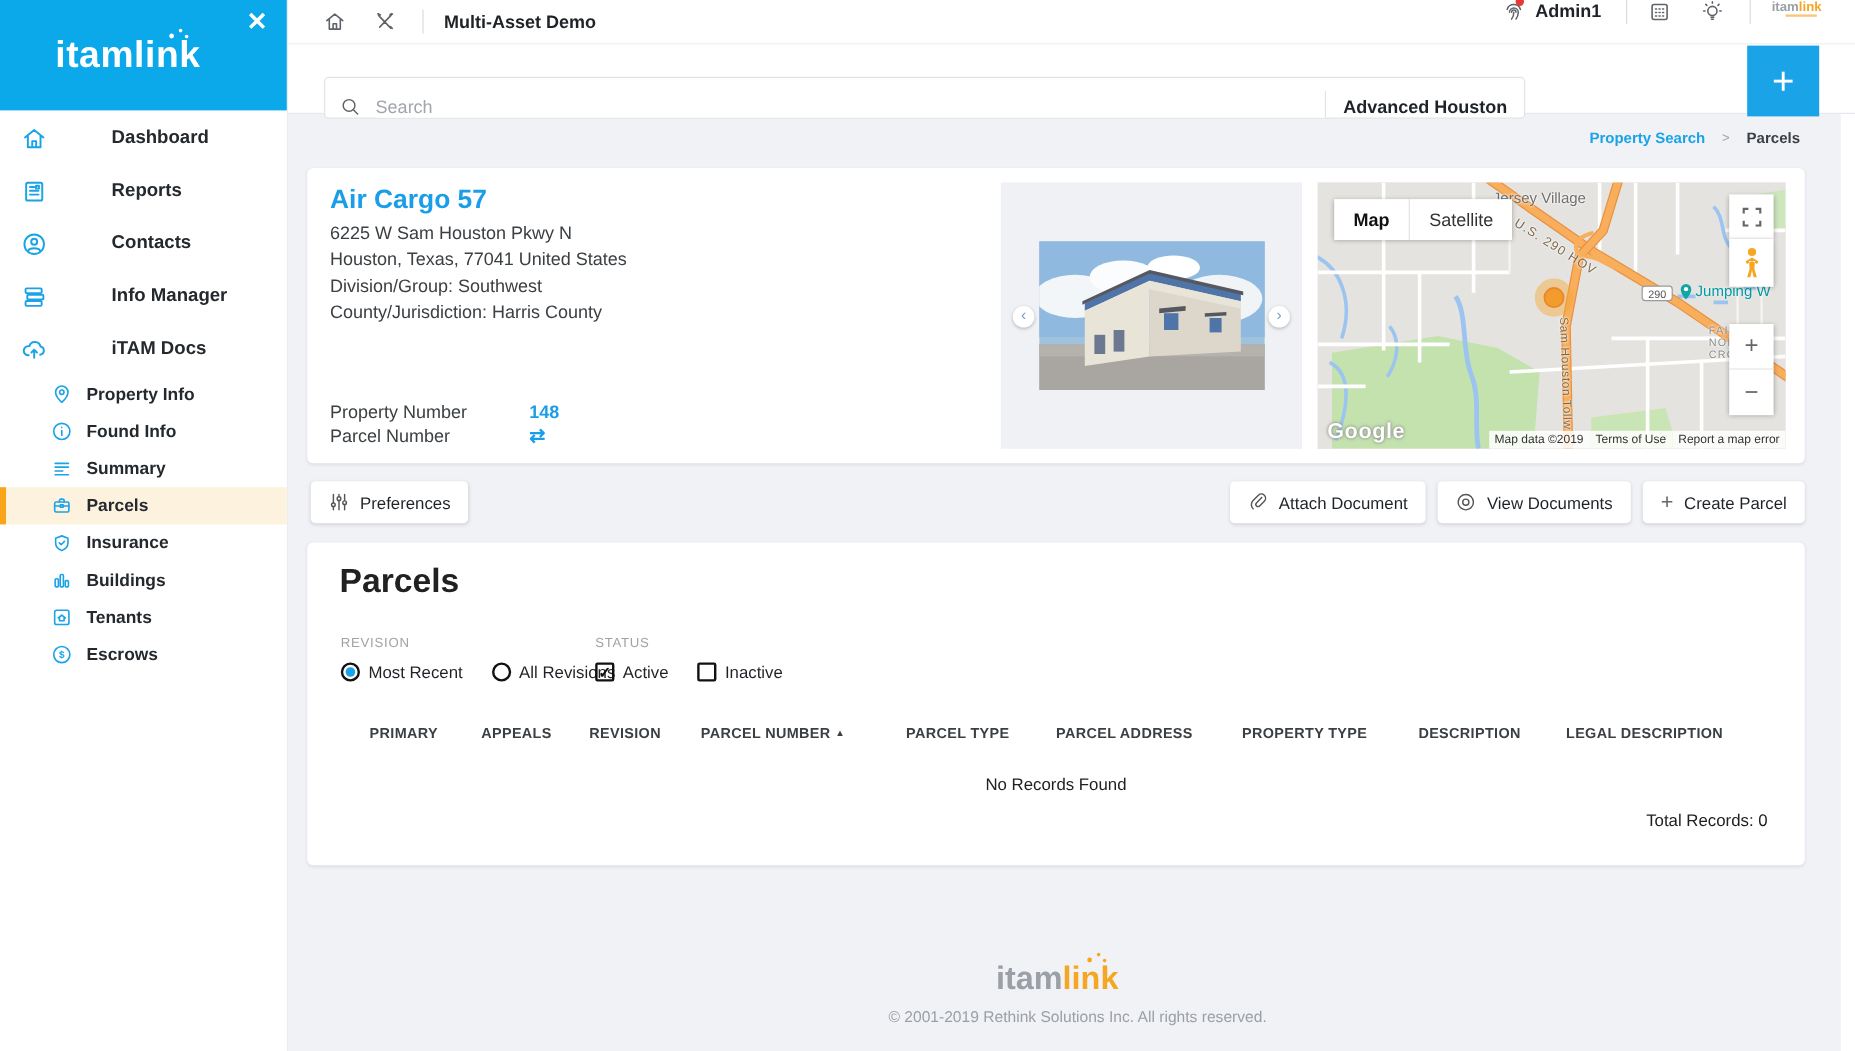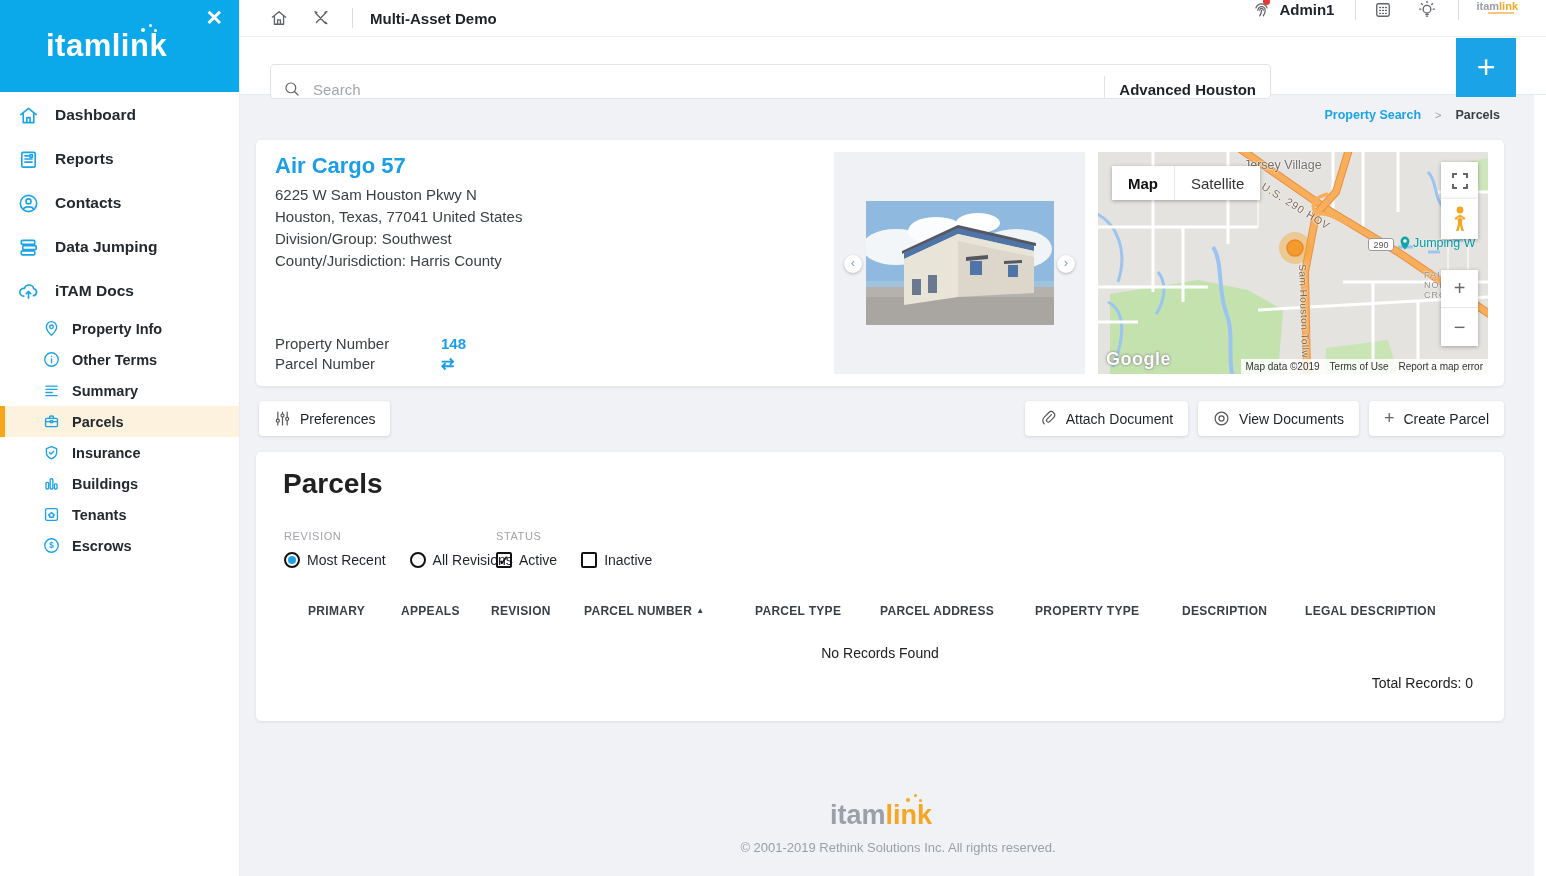--- a/index.html
+++ b/index.html
@@ -9,21 +9,21 @@
 
   
   .sidebar { position:absolute; left:0; top:0; width:240px; height:876px; background:#fff; z-index:6; border-right:1px solid #EDEDF0; }
   .sidebar-header { position:relative; height:92px; background:#0BA8EA; }
   .brand { position:absolute; left:46px; top:28px; font-size:31px; font-weight:bold; color:#fff; letter-spacing:.5px; }
   .brand .dots { position:absolute; top:-4px; left:95px; width:18px; height:8px; }
   .brand .dots i, .flogo .dots i { position:absolute; background:currentColor; border-radius:50%; }
   .dots i.d1{ width:4px;height:4px;left:0;top:4px } .dots i.d2{ width:3px;height:3px;left:8px;top:0 } .dots i.d3{ width:3px;height:3px;left:13px;top:5px }
   .close-x { position:absolute; right:16px; top:6px; color:#fff; font-size:21px; font-weight:bold; cursor:pointer; }
   .nav { padding-top:1px; }
-  .nav-item { position:relative; display:flex; align-items:center; height:44px; padding-left:17px; cursor:pointer; }
+  .nav-item { position:relative; display:flex; align-items:center; height:44px; padding-left:17px; cursor:pointer;gap:38px; }
   .nav-item .nico { width:23px; height:23px; margin-right:15px; }
   .nav-item .nlabel { font-size:15.5px; font-weight:bold; color:#24292E; }
   .nav-item.active { background:#FDF2DE; }
   .nav-item.active::before, .sub-item.active::before { content:""; position:absolute; left:0; top:0; bottom:0; width:5px; background:#F9A51A; }
   .nav-caret { position:absolute; right:18px; top:18px; }
   .sub-item { position:relative; display:flex; align-items:center; height:31px; padding-left:42px; cursor:pointer; }
   .sub-item .nico { width:19px; height:19px; margin-right:11px; }
   .sub-item .nlabel { font-size:14.5px; font-weight:bold; color:#24292E; }
   .sub-item.active { background:#FDF2DE; }
   .icon-blue path, .icon-blue rect, .icon-blue circle, .icon-blue ellipse { stroke:#1BA3E8; stroke-width:1.7; fill:none; stroke-linecap:round; stroke-linejoin:round; }
@@ -167,21 +167,21 @@
           <path d="M6.9 17.6 C8.2 14.9 15.8 14.9 17.1 17.6"></path>
         </svg>
       <span class="nlabel">Contacts</span>
     </div>
     <div class="nav-item">
       <svg class="nico icon-blue" viewBox="0 0 24 24">
           <rect x="4.5" y="4.5" width="14" height="4.2" rx="1"></rect>
           <rect x="6" y="10" width="14" height="4.2" rx="1"></rect>
           <rect x="4.5" y="15.5" width="14" height="4.2" rx="1"></rect>
         </svg>
-      <span class="nlabel">Data Jumping</span>
+      <span class="nlabel">Info Manager</span>
     </div>
     <div class="nav-item">
       <svg class="nico icon-blue" viewBox="0 0 24 24">
           <path d="M7.2 16.8 a4 4 0 1 1 .6-7.9 A5 5 0 0 1 17.5 9.2 A3.6 3.6 0 0 1 17.2 16.3"></path>
           <path d="M12 19 V12 M9.6 14.3 L12 11.9 L14.4 14.3"></path>
         </svg>
       <span class="nlabel">iTAM Docs</span>
     </div>
     <div class="sub-item">
       <svg class="nico icon-blue" viewBox="0 0 24 24">
@@ -189,21 +189,21 @@
           <circle cx="12" cy="9.9" r="2.3"></circle>
         </svg>
       <span class="nlabel">Property Info</span>
     </div>
     <div class="sub-item">
       <svg class="nico icon-blue" viewBox="0 0 24 24">
           <circle cx="12" cy="12" r="8.5"></circle>
           <path d="M12 11.2 V16.2"></path>
           <path d="M12 7.8 V8"></path>
         </svg>
-      <span class="nlabel">Other Terms</span>
+      <span class="nlabel">Found Info</span>
     </div>
     <div class="sub-item">
       <svg class="nico icon-blue" viewBox="0 0 24 24">
           <path d="M5 6.5 H19 M5 10.5 H19 M5 14.5 H13 M5 18.5 H19"></path>
         </svg>
       <span class="nlabel">Summary</span>
     </div>
     <div class="sub-item active">
       <svg class="nico icon-blue" viewBox="0 0 24 24">
           <rect x="4.5" y="8" width="15" height="10.5" rx="1.5"></rect>

